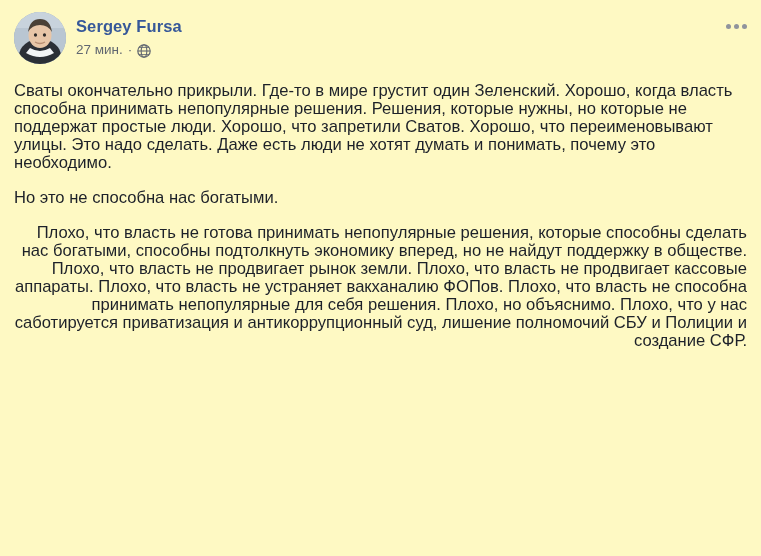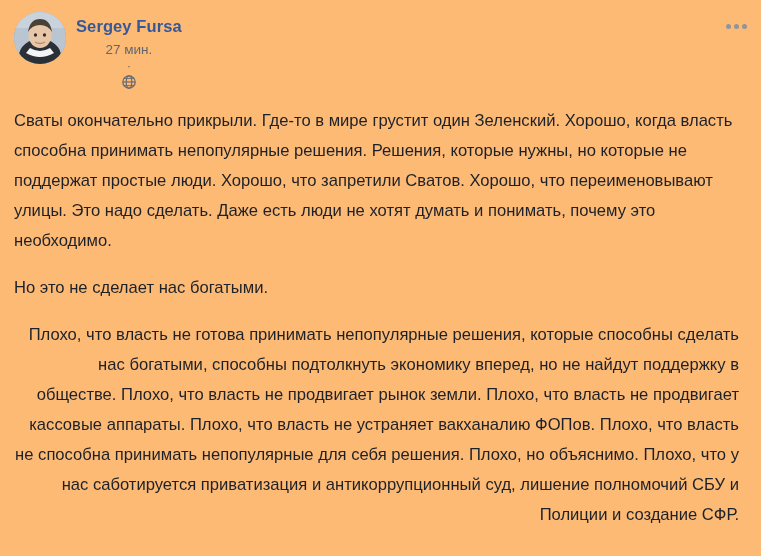--- a/index.html
+++ b/index.html
@@ -9,21 +9,21 @@
   body {
     width: 761px;
     height: 556px;
     background: #ffffff;
     font-family: "Liberation Sans", sans-serif;
     overflow: hidden;
   }
   .post {
     width: 761px;
     height: 556px;
-    background: #fdba74;
+    background: #fef9c3;
     box-sizing: border-box;
     position: relative;
   }
   .post-header {
     display: flex;
     align-items: flex-start;
     padding: 12px 14px 0 14px;
     position: relative;
   }
   .avatar {
@@ -49,21 +49,20 @@
     line-height: 20px;
     letter-spacing: 0.1px;
   }
   .meta-row {
     display: flex;
     align-items: center;
     margin-top: 6px;
     color: #616770;
     font-size: 13.5px;
     line-height: 16px;
-    flex-direction: column;
   }
   .meta-time {
     color: #616770;
   }
   .meta-sep {
     margin: 0 5px;
     color: #616770;
   }
   .globe-icon {
     display: inline-flex;
@@ -83,24 +82,24 @@
     cursor: pointer;
   }
   .more-button .dot {
     width: 5px;
     height: 5px;
     background: #90949c;
     border-radius: 50%;
     margin-left: 3px;
   }
   .post-body {
-    padding: 18px 22px 0 14px;
+    padding: 18px 14px 0 14px;
     color: #1d2129;
     font-size: 16.6px;
-    line-height: 30px;
+    line-height: 18px;
   }
   .post-body p {
     margin: 0 0 17px 0;
     white-space: pre-wrap;
   }
   .post-body p:last-child {
     margin-bottom: 0;
     text-align: right;
   }
 </style>
@@ -145,17 +144,17 @@
     <div class="more-button">
       <span class="dot"></span>
       <span class="dot"></span>
       <span class="dot"></span>
     </div>
 
   </div>
 
   <div class="post-body">
     <p>Сваты окончательно прикрыли. Где-то в мире грустит один Зеленский. Хорошо, когда власть способна принимать непопулярные решения. Решения, которые нужны, но которые не поддержат простые люди. Хорошо, что запретили Сватов. Хорошо, что переименовывают улицы. Это надо сделать. Даже есть люди не хотят думать и понимать, почему это необходимо.</p>
-    <p>Но это не сделает нас богатыми.</p>
+    <p>Но это не способна нас богатыми.</p>
     <p>Плохо, что власть не готова принимать непопулярные решения, которые способны сделать нас богатыми, способны подтолкнуть экономику вперед, но не найдут поддержку в обществе. Плохо, что власть не продвигает рынок земли. Плохо, что власть не продвигает кассовые аппараты. Плохо, что власть не устраняет вакханалию ФОПов. Плохо, что власть не способна принимать непопулярные для себя решения. Плохо, но объяснимо. Плохо, что у нас саботируется приватизация и антикоррупционный суд, лишение полномочий СБУ и Полиции и создание СФР.</p>
   </div>
 
 </div>
 
 </body></html>

